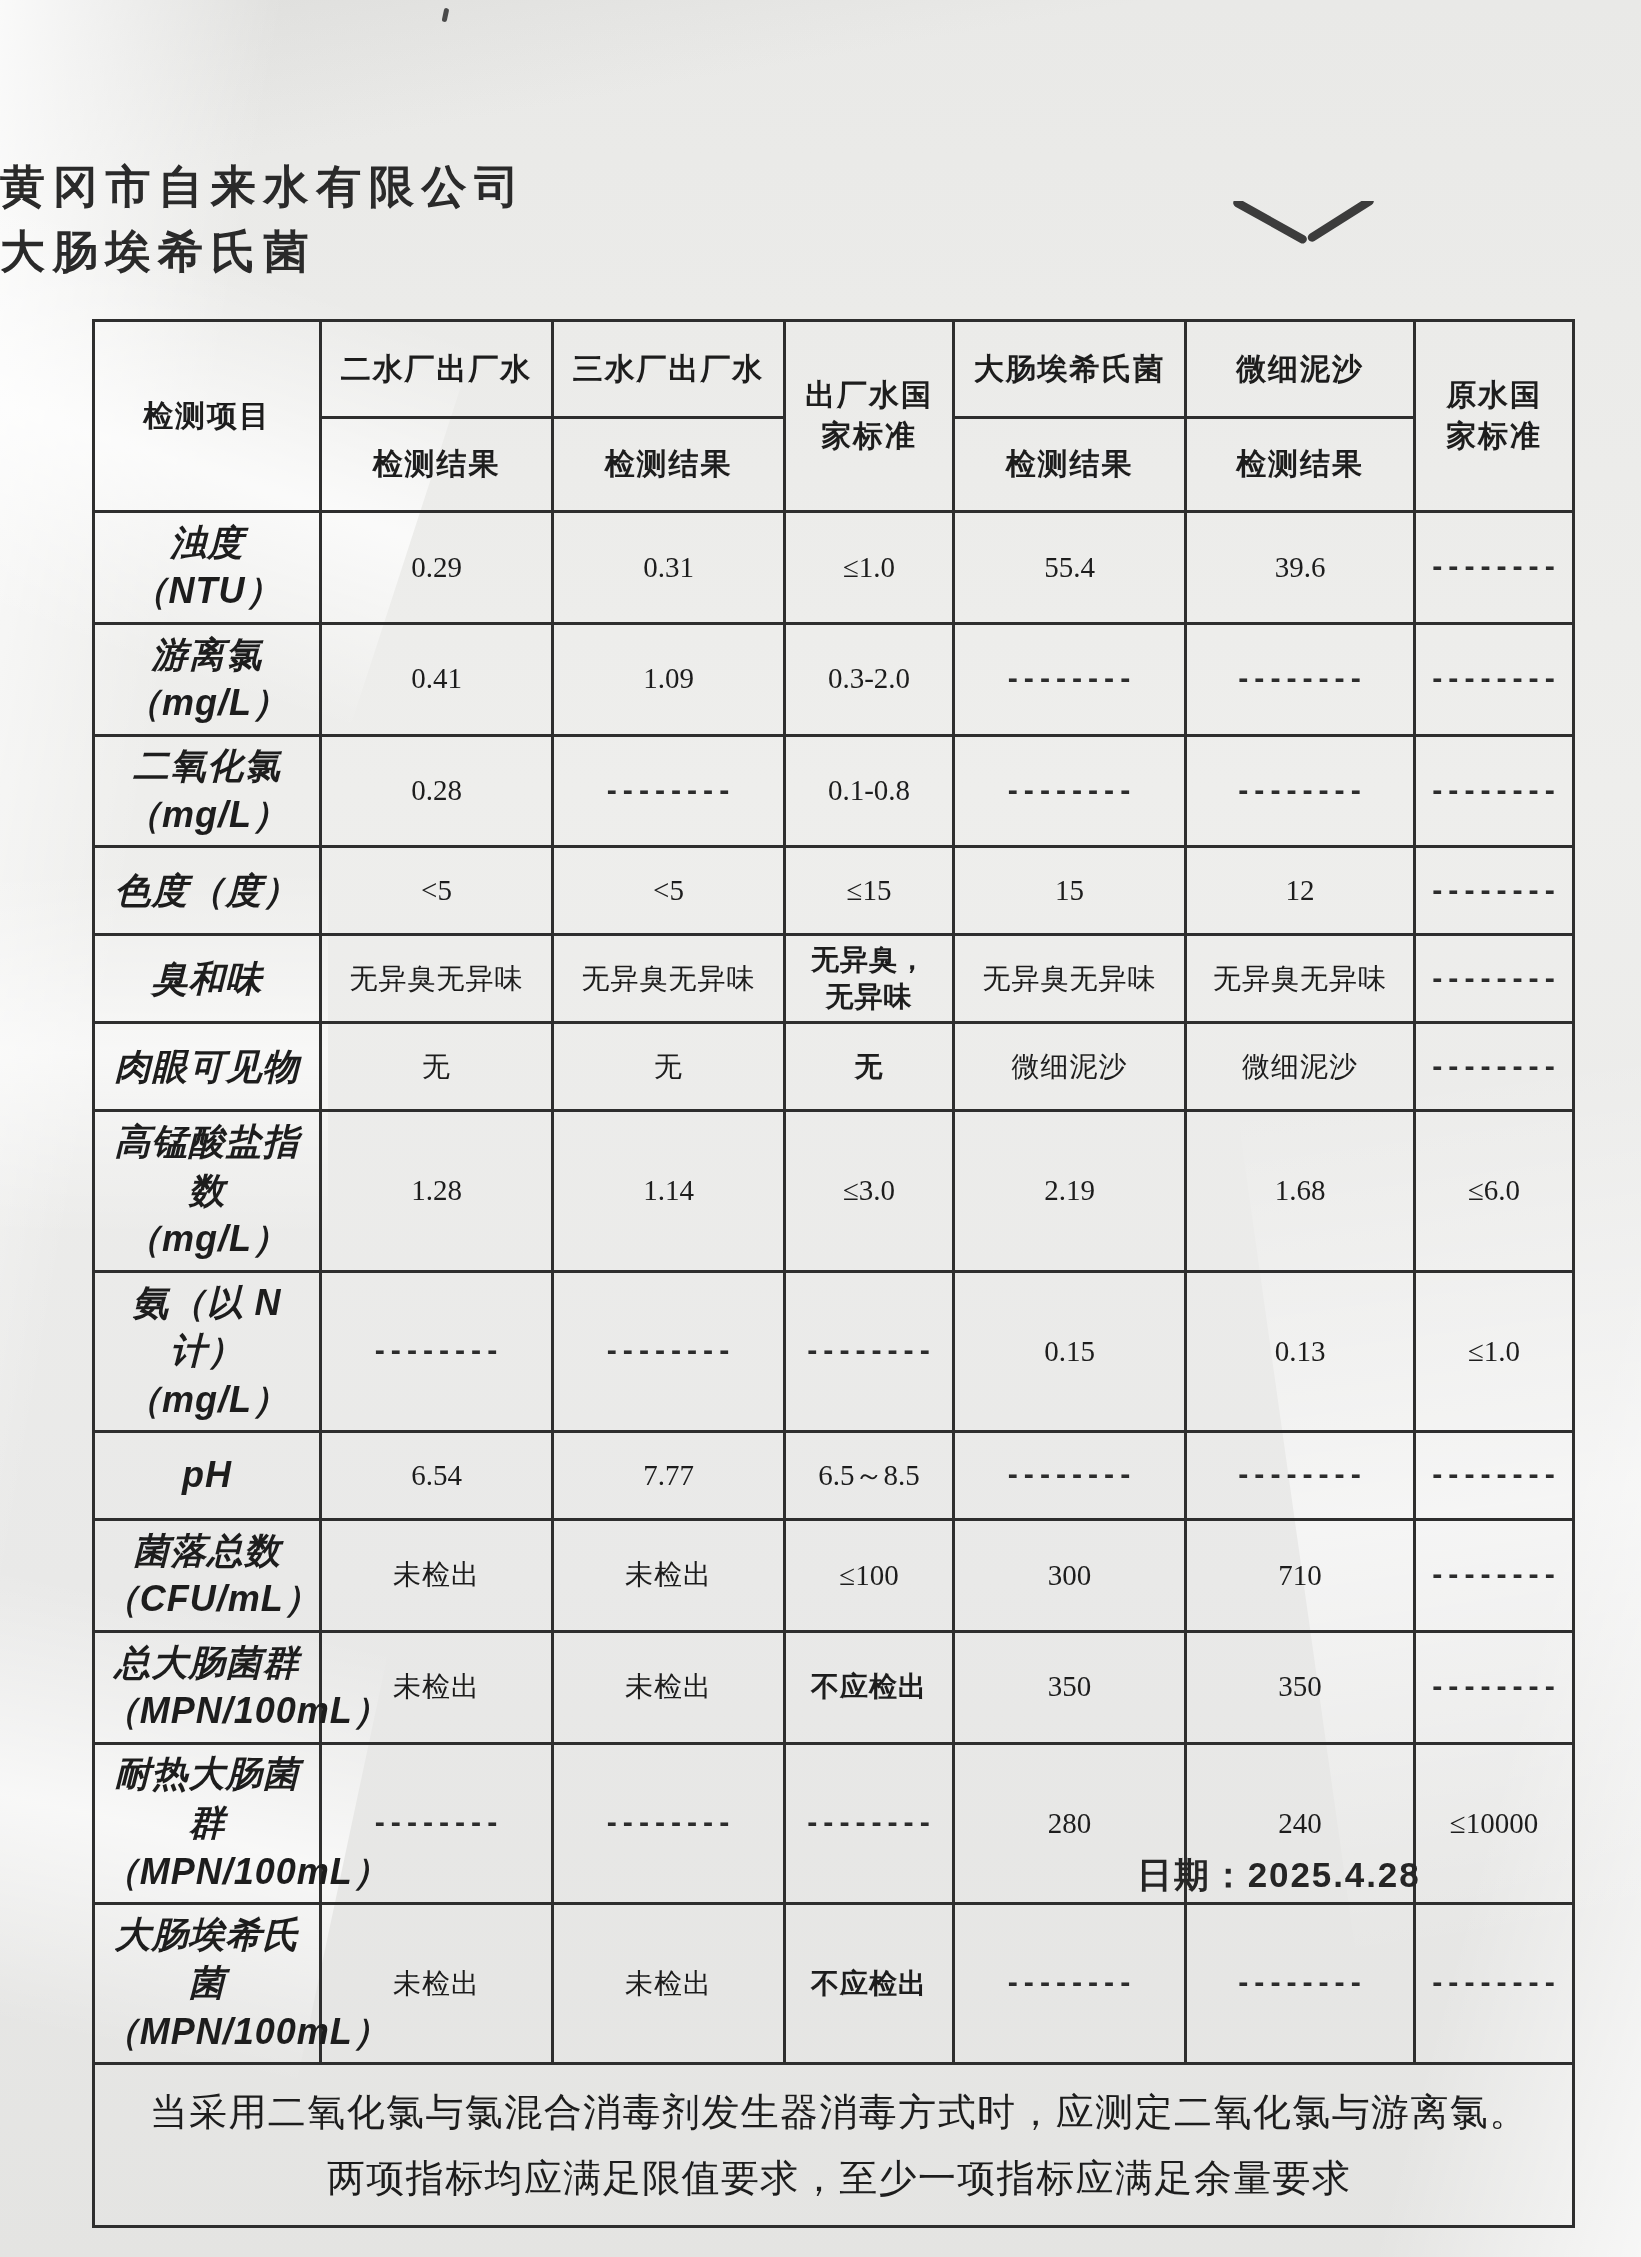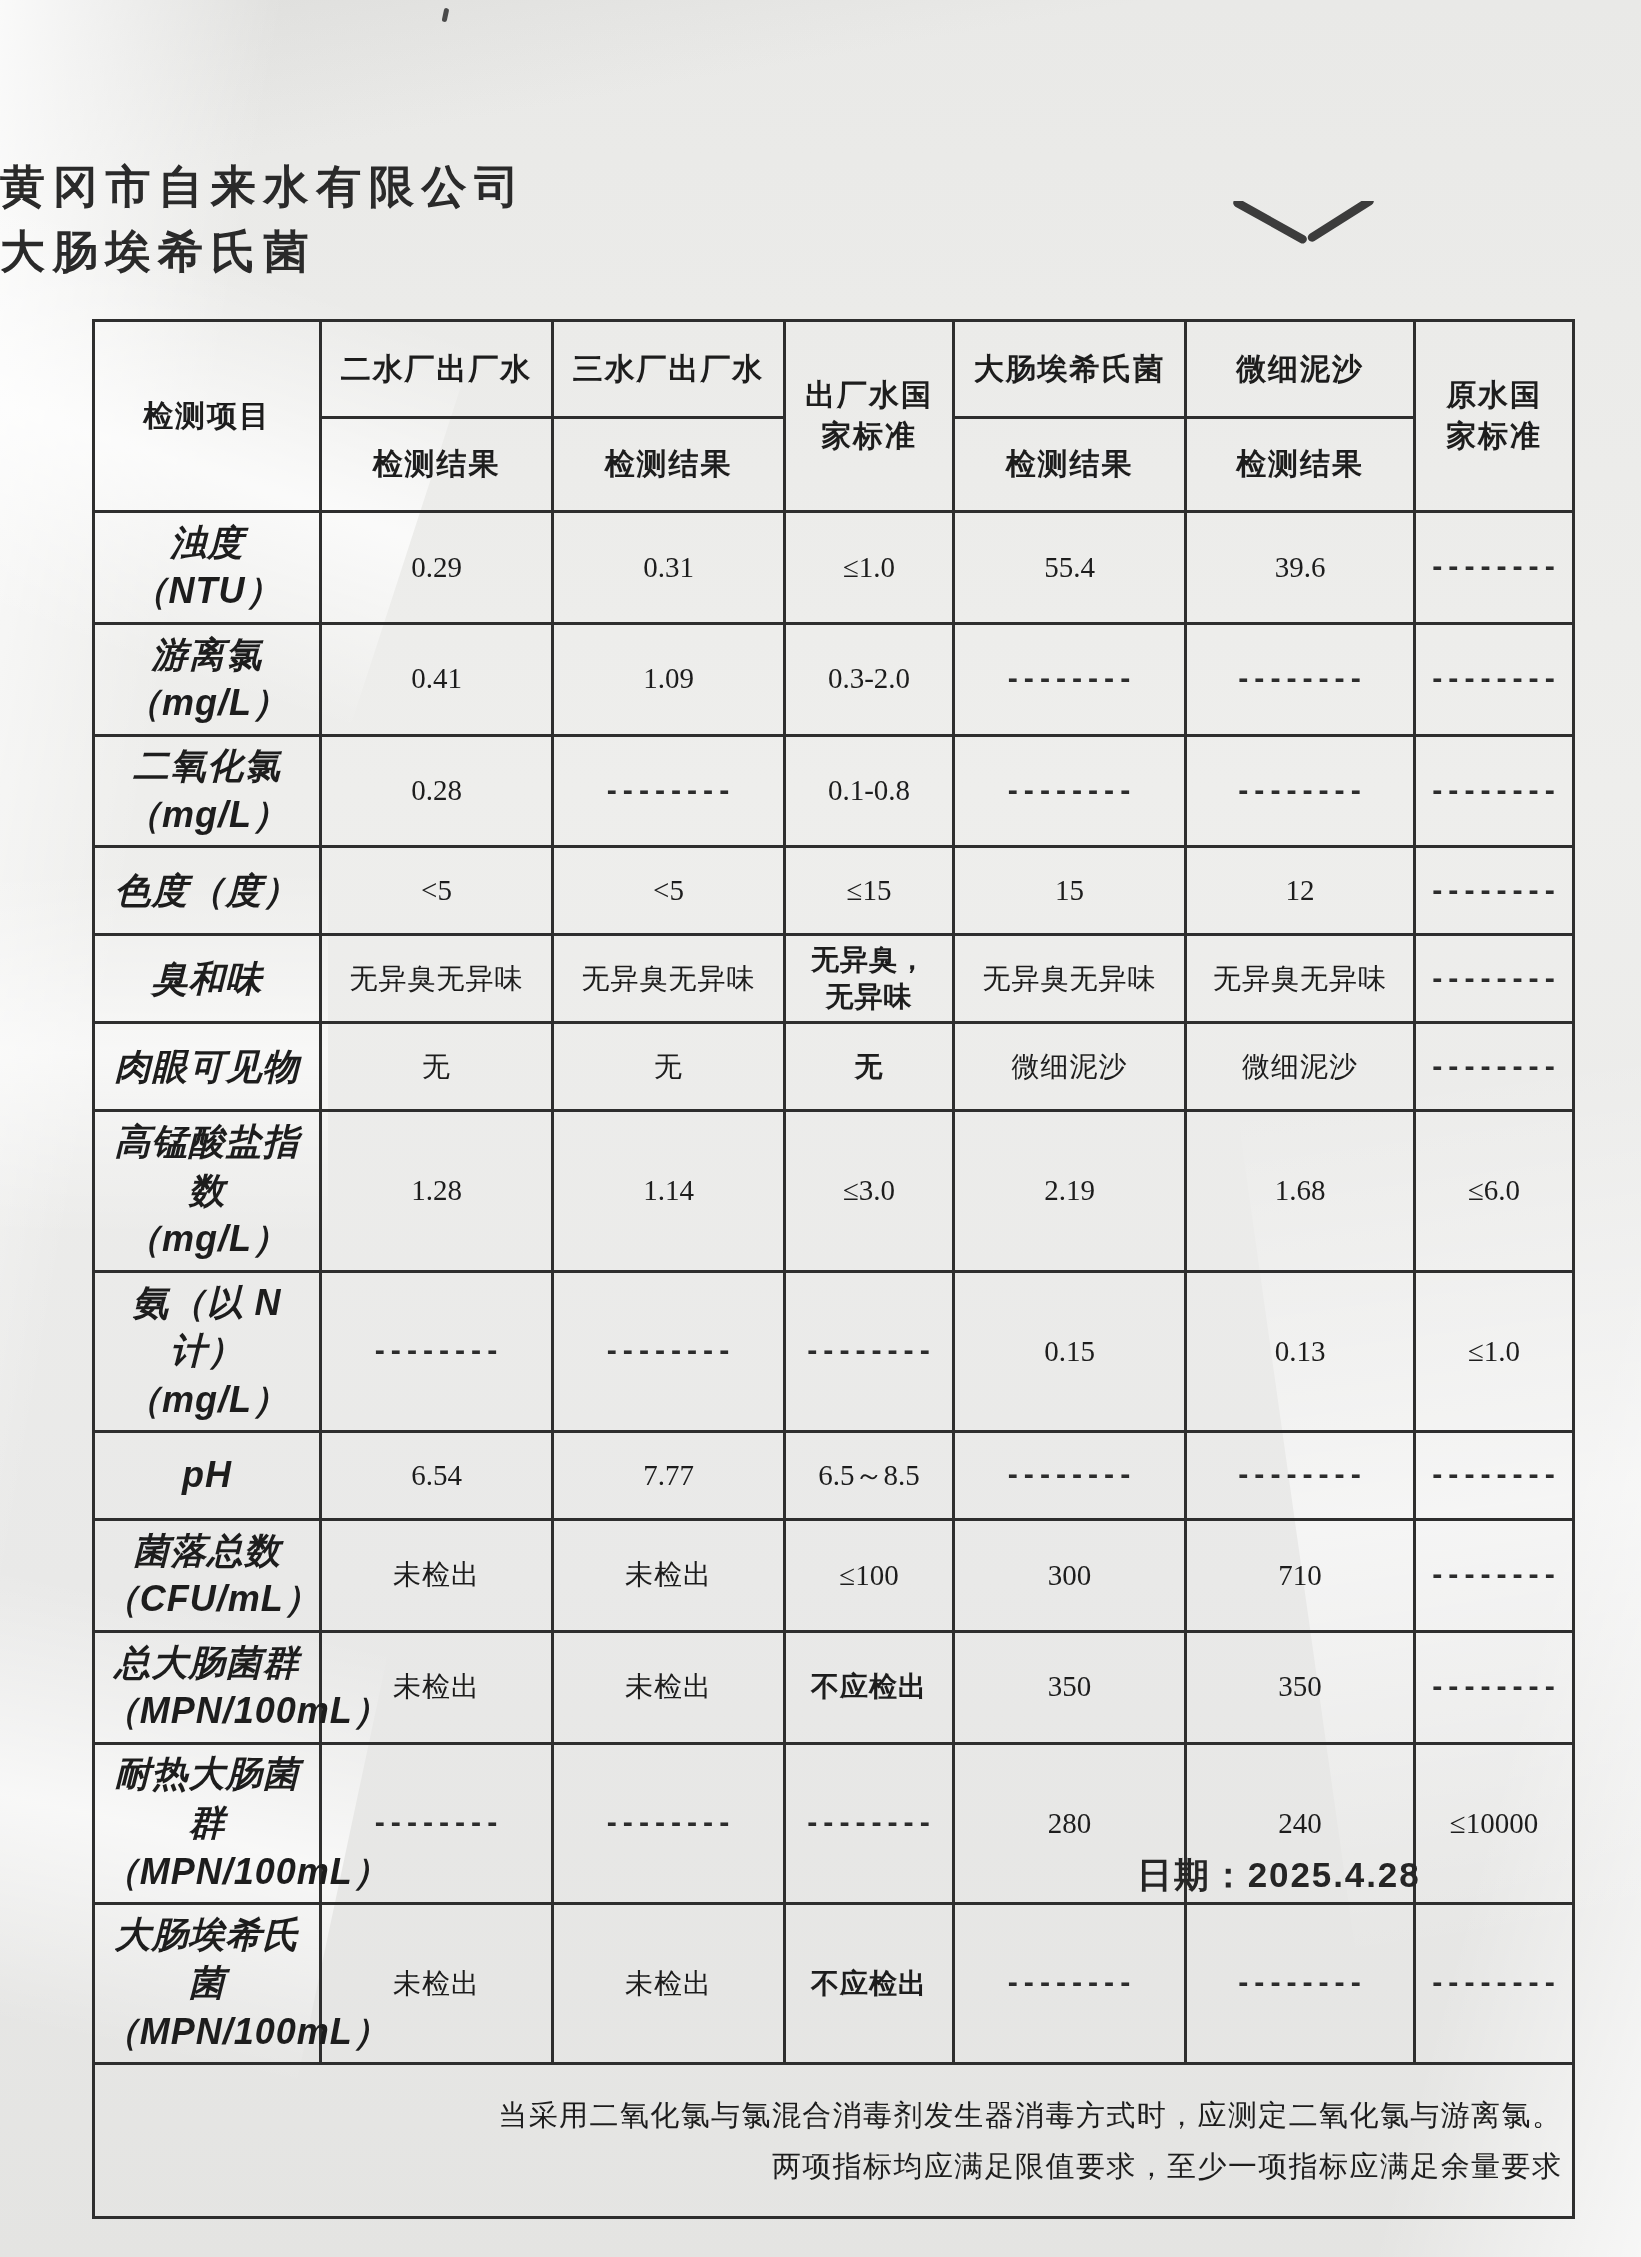--- a/index.html
+++ b/index.html
@@ -58,21 +58,21 @@
   thead tr.h1{height:97px;}
   thead tr.h2{height:94px;}
   thead th{font-size:30px;font-weight:600;letter-spacing:1.9px;}
   tbody tr{height:88px;}
   td.label{font-size:36px;font-weight:600;letter-spacing:1px;line-height:1.35;font-style:italic;}
   td.val{font-size:29px;font-family:"Liberation Serif",serif;line-height:1.3;}
   td.val.cjk{font-family:"Liberation Sans",sans-serif;font-size:28px;letter-spacing:1px;}
   td.val.boldstd{font-weight:700;}
   td.val.dash{font-family:"DejaVu Sans Mono",monospace;letter-spacing:1px;font-size:25px;font-weight:bold;color:#2c2c2c;}
   tfoot td.note{
-    height:124px;text-align:right;font-size:29px;line-height:1.75;
+    height:124px;text-align:center;font-size:38px;line-height:1.75;
     padding:13.5px 9.7px 13.5px 21px;letter-spacing:1.4px;font-weight:500;
   }
   .date-line{
     position:absolute;left:1137px;top:1852px;
     font-size:35px;font-weight:bold;letter-spacing:1.9px;color:#252525;
   }
 </style>
 </head>
 <body>
 

